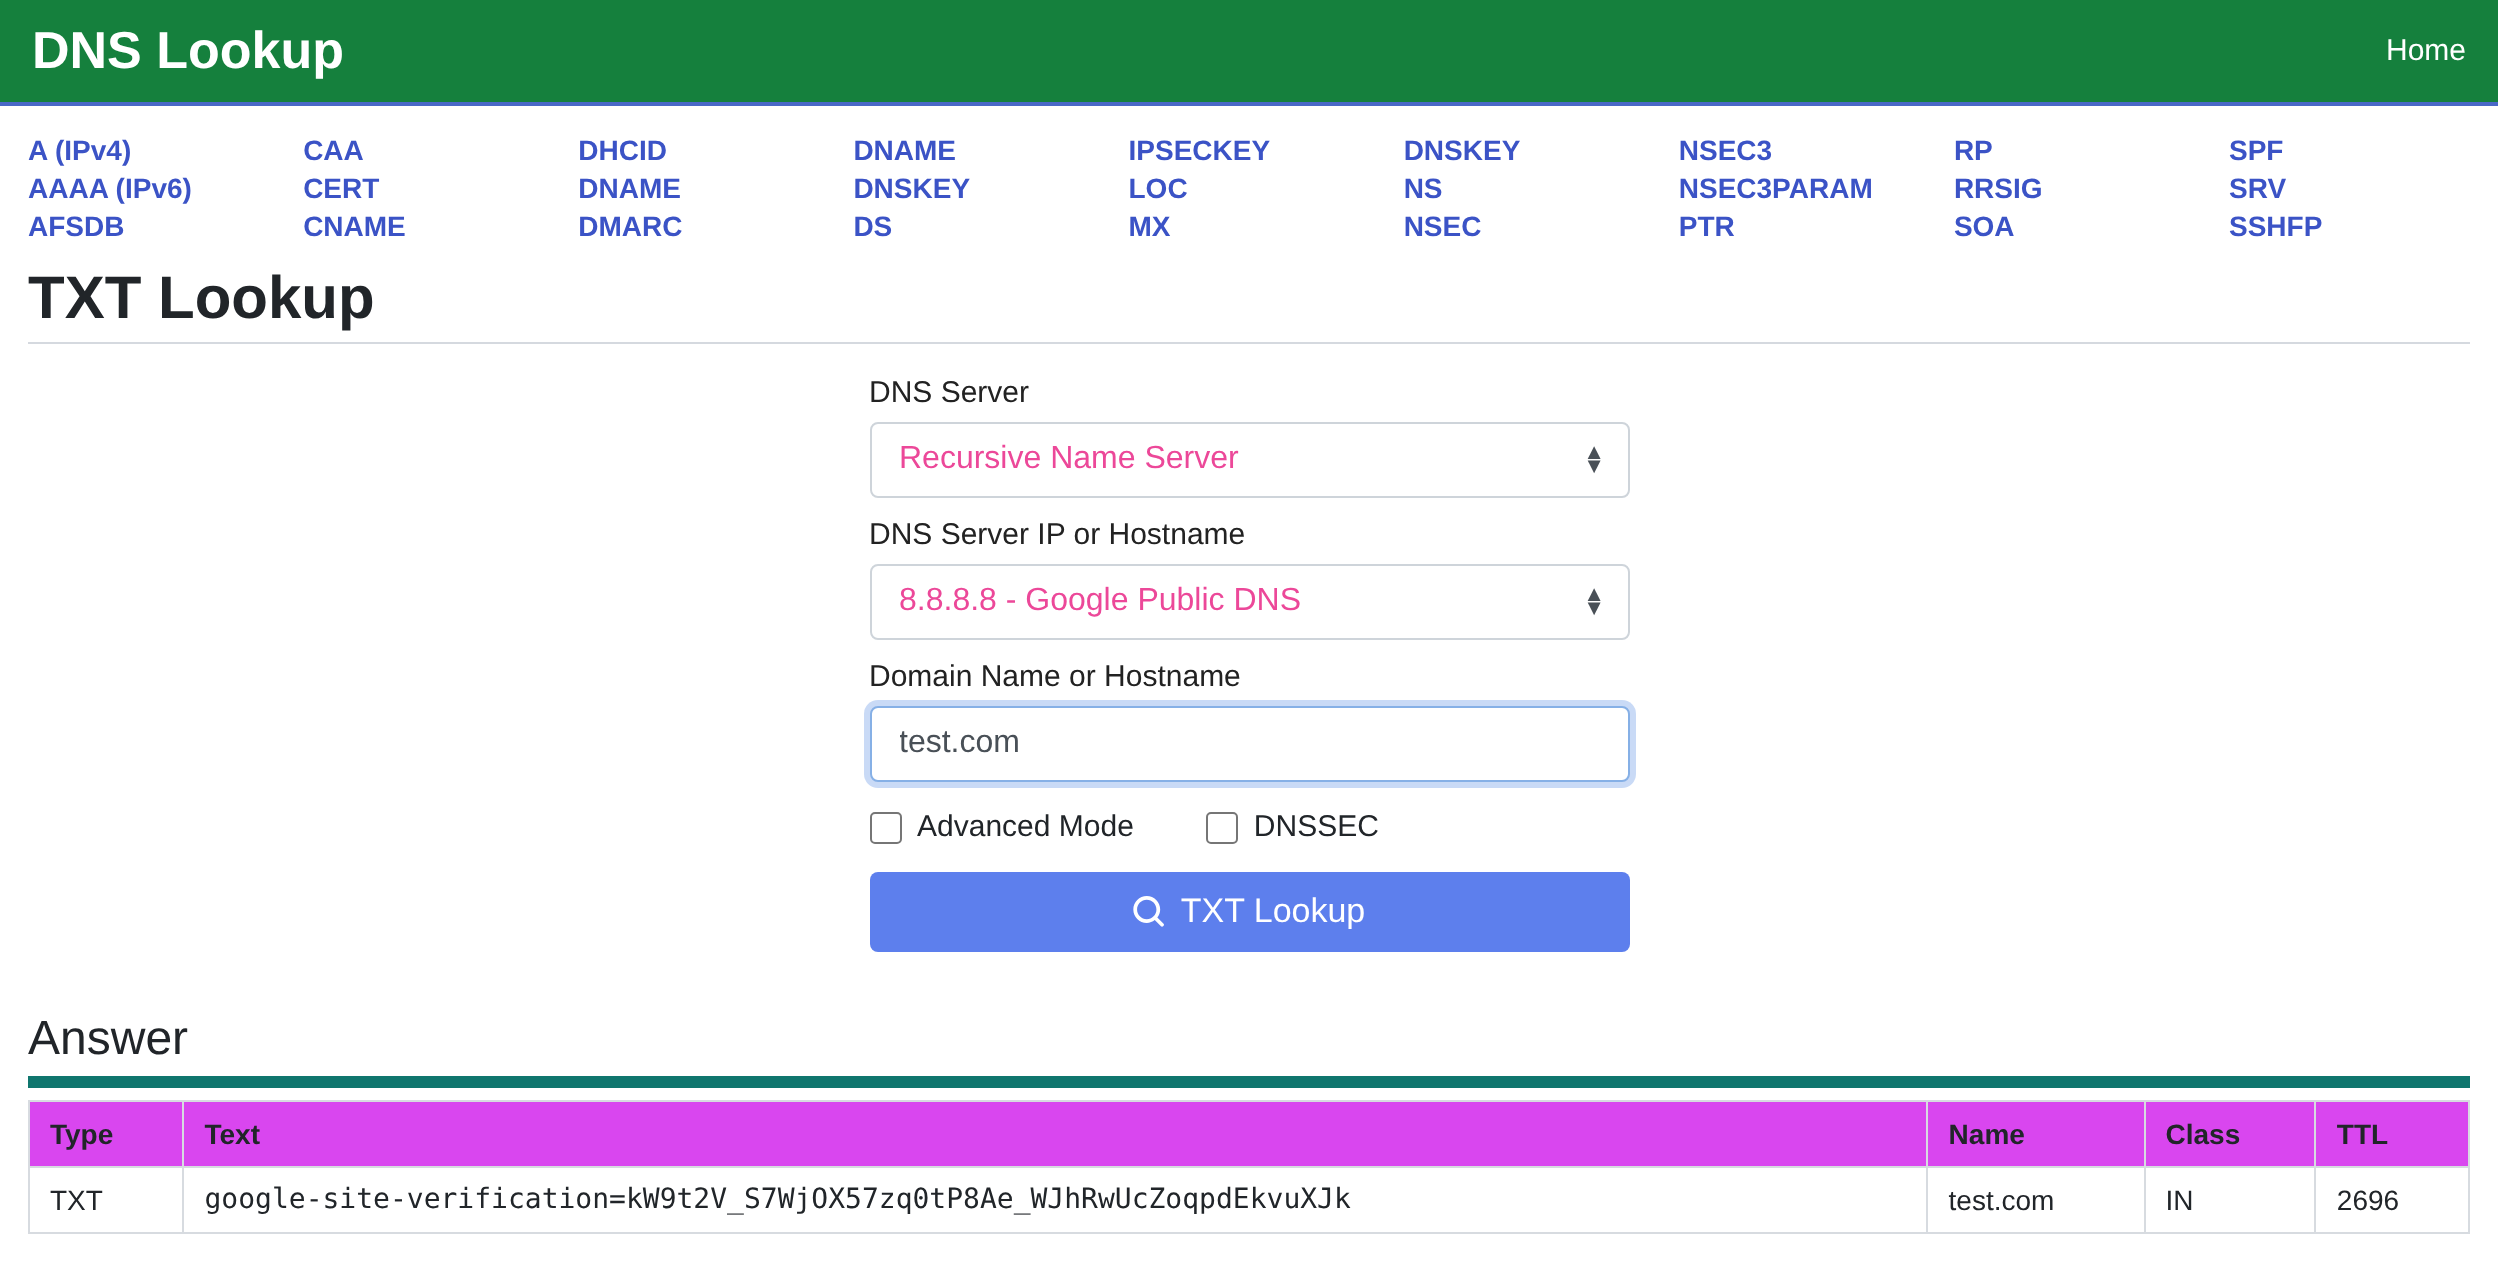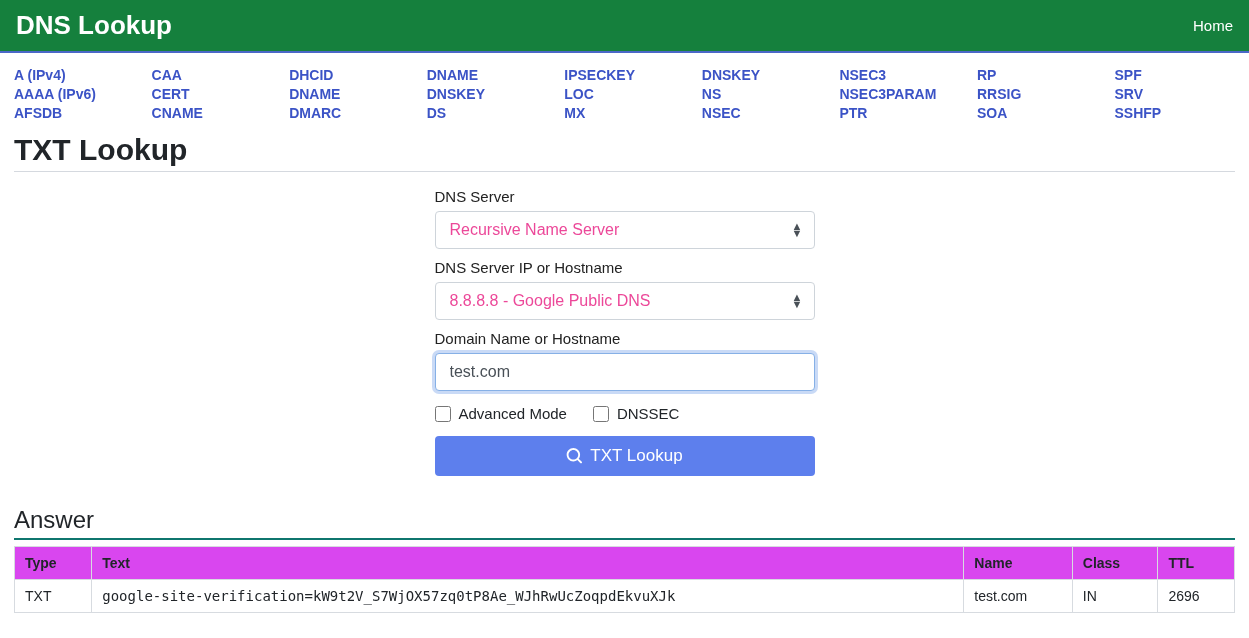--- a/index.html
+++ b/index.html
@@ -81,21 +81,21 @@
       top: 50%;
       transform: translateY(-50%);
       pointer-events: none;
       font-size: 11px;
       color: #495057;
       line-height: 0.6;
     }
 
     .checkbox-row {
       display: flex;
-      gap: 26px;
+      gap: 36px;
       margin: 14px 0 14px 0;
       align-items: center;
     }
     .cb { display: flex; align-items: center; gap: 8px; }
     .cb input { width: 16px; height: 16px; border: 1px solid #adb5bd; border-radius: 3px; }
     .cb label { font-size: 15px; }
 
     .submit-btn {
       width: 100%;
       background: #5d7fed;
@@ -109,21 +109,21 @@
       align-items: center;
       justify-content: center;
       gap: 8px;
     }
     .submit-btn svg { width: 16px; height: 16px; fill: #fff; }
 
     h2.answer-title {
       font-size: 24px;
       font-weight: 500;
       margin-top: 30px;
-      border-bottom: 2px solid #0f766e;
+      border-bottom: 6px solid #0f766e;
       padding-bottom: 4px;
       margin-bottom: 6px;
     }
     table.answer-table {
       width: 100%;
       border-collapse: collapse;
       font-size: 14px;
     }
     table.answer-table th, table.answer-table td {
       border: 1px solid #d7dbe0;

